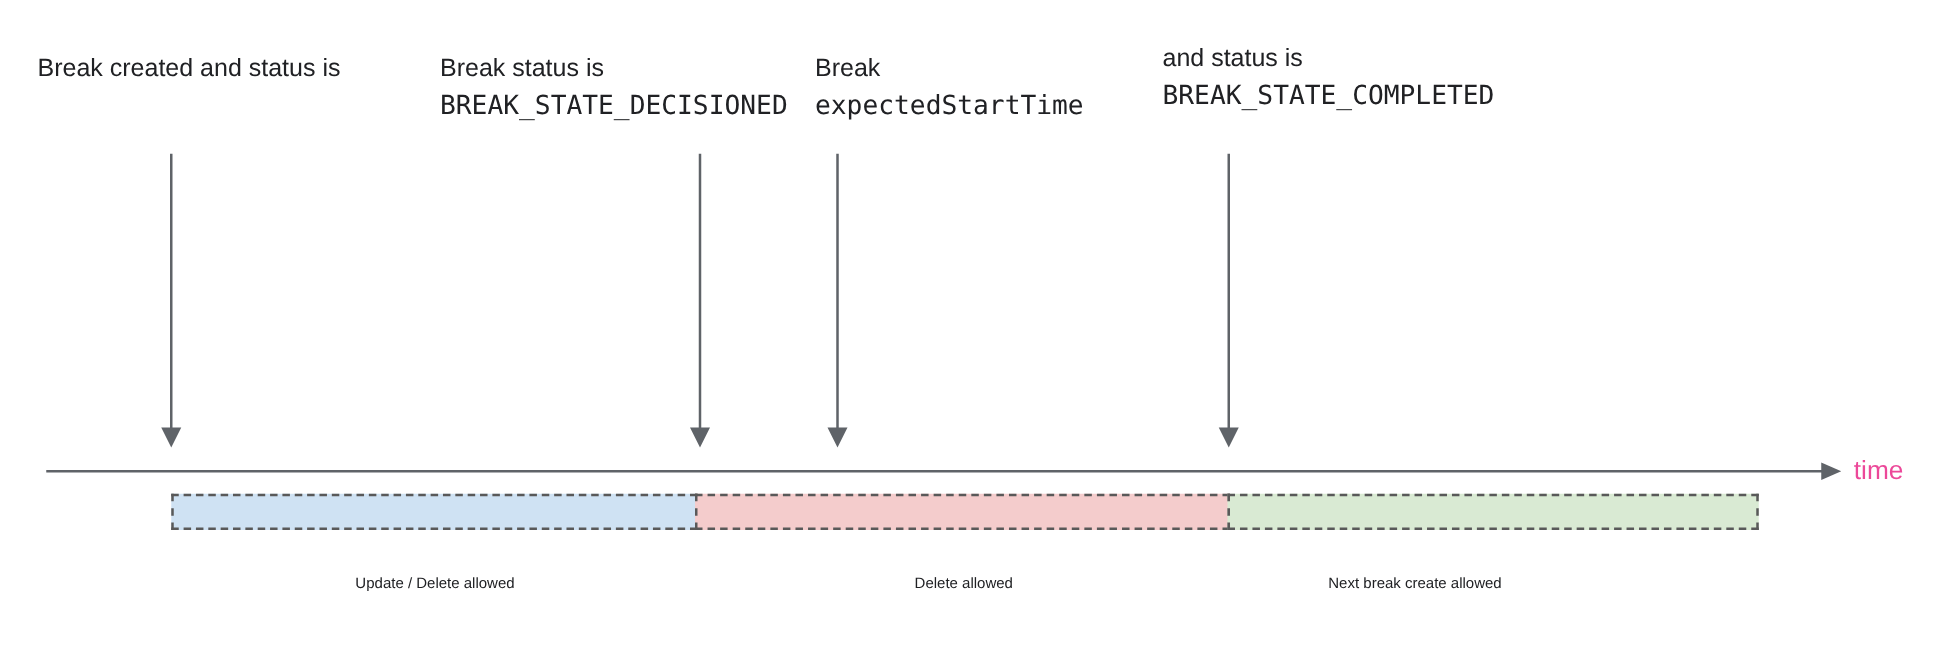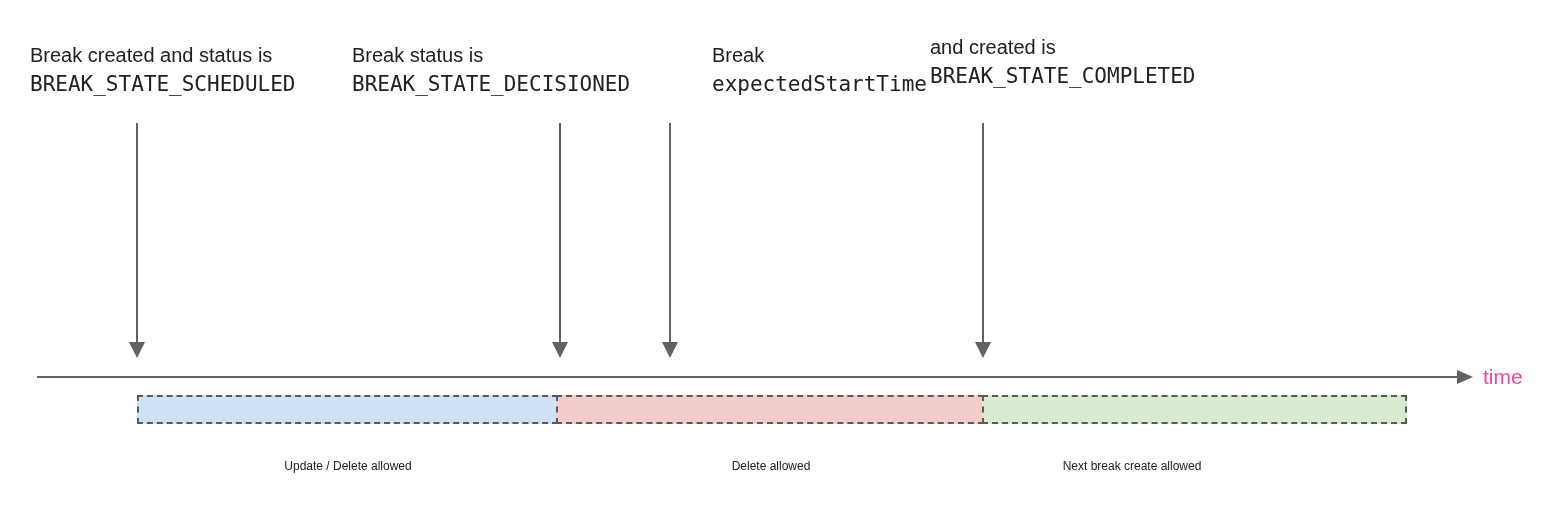--- a/index.html
+++ b/index.html
@@ -102,35 +102,34 @@
     color: #202124;
   }
 </style>
 </head>
 <body>
 
 <div class="canvas">
 
   <div class="annotation" style="left:30px; top:41px;">
     <span class="line">Break created and status is</span>
-    <span class="line mono">BREAK_STATE_SCHEDULED</span>
   </div>
 
   <div class="annotation" style="left:352px; top:41px;">
     <span class="line">Break status is</span>
     <span class="line mono">BREAK_STATE_DECISIONED</span>
   </div>
 
-  <div class="annotation" style="left:712px; top:41px;">
+  <div class="annotation" style="left:652px; top:41px;">
     <span class="line">Break</span>
     <span class="line mono">expectedStartTime</span>
   </div>
 
   <div class="annotation" style="left:930px; top:33px;">
-    <span class="line">and created is</span>
+    <span class="line">and status is</span>
     <span class="line mono">BREAK_STATE_COMPLETED</span>
   </div>
 
   <div class="v-arrow" style="left:129px;">
     <div class="shaft"></div>
     <div class="head"></div>
   </div>
   <div class="v-arrow" style="left:552px;">
     <div class="shaft"></div>
     <div class="head"></div>

